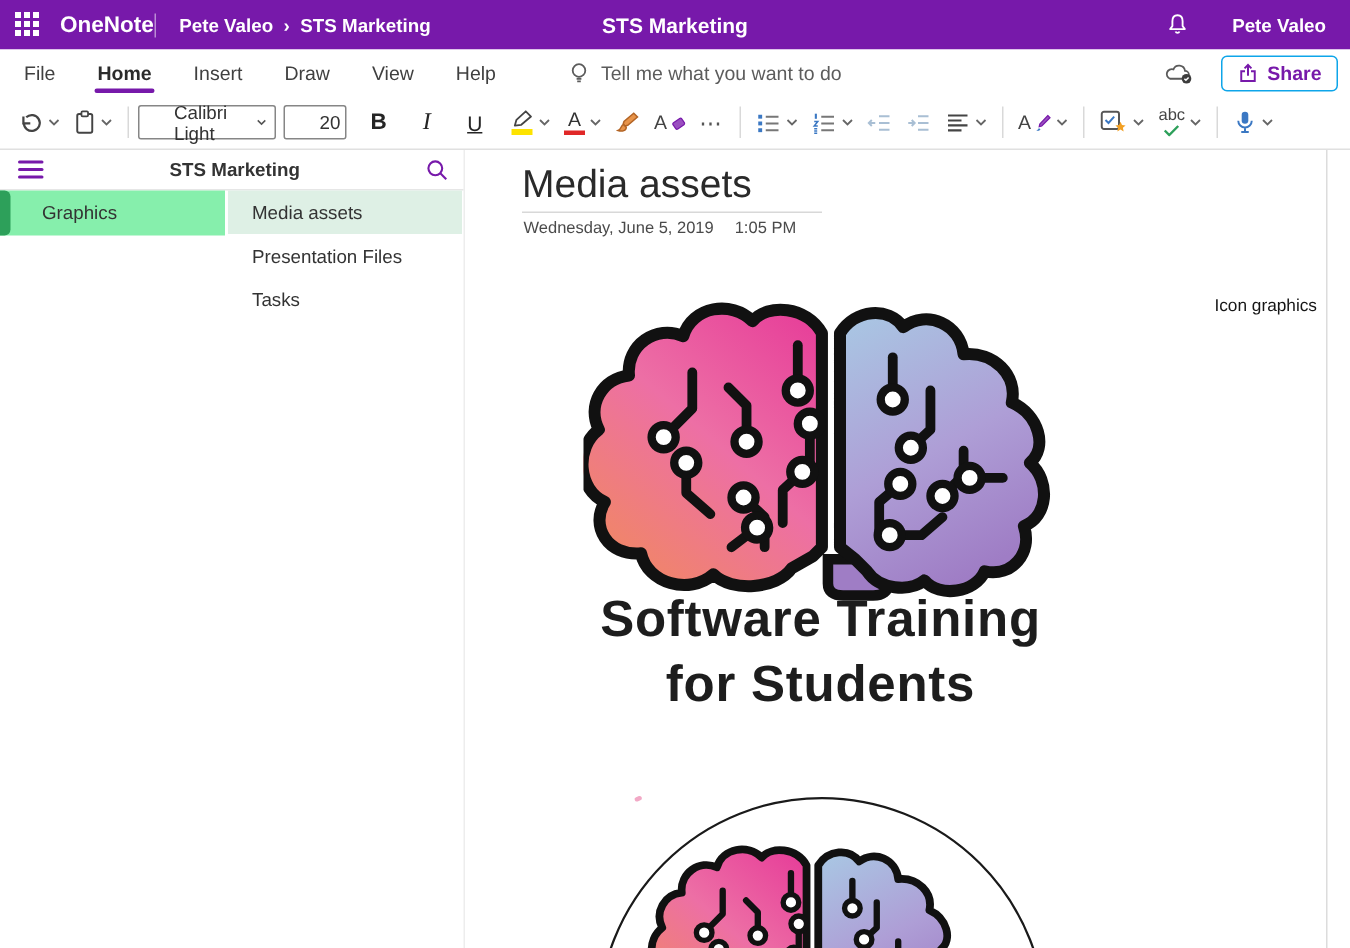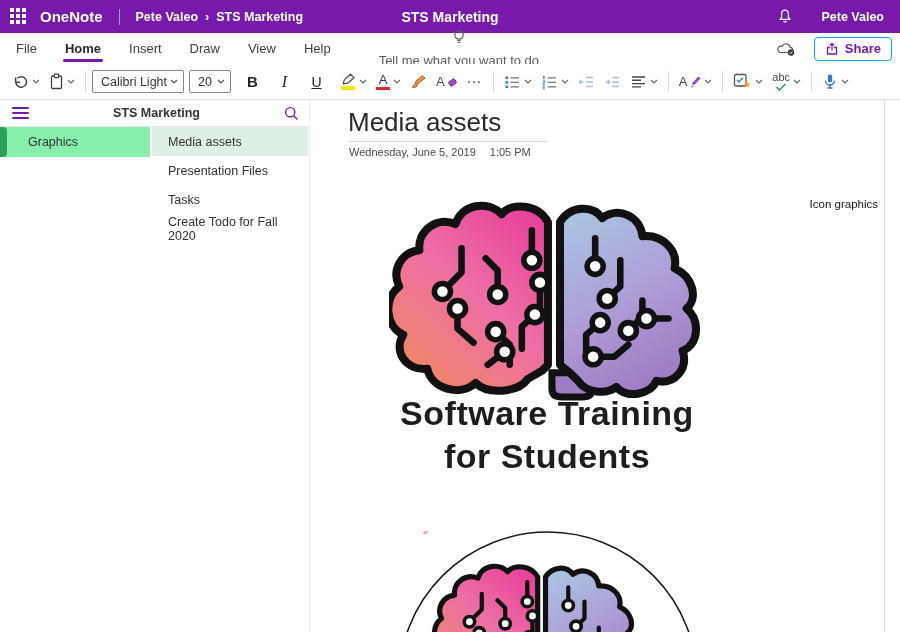--- a/index.html
+++ b/index.html
@@ -9,50 +9,50 @@
     font-family:"Liberation Sans","DejaVu Sans",sans-serif; background:#fff;
   }
   
   .topbar {
     position:absolute; top:0; left:0; right:0; height:33px;
     background:#7719aa; color:#fff; display:flex; align-items:center;
   }
   .waffle { width:17px; height:17px; margin:0 13px 0 10px;
     display:grid; grid-template-columns:repeat(3,4px); grid-template-rows:repeat(3,4px); gap:2px; cursor:pointer;}
   .waffle i { background:#fff; }
-  .app-name { font-size:15px; font-weight:700; margin-right:16px; }
+  .app-name { font-size:15px; font-weight:700; }
   .topbar-div { width:1px; height:16px; background:rgba(255,255,255,.5); margin-right:16px; }
   .breadcrumb { font-size:12.5px; font-weight:600; display:flex; gap:7px; align-items:center;}
   .doc-title { position:absolute; left:50%; transform:translateX(-50%); font-size:14px; font-weight:600; }
   .topbar-right { margin-left:auto; display:flex; align-items:center; gap:28px; padding-right:16px; }
   .user-name { font-size:12.5px; font-weight:600; }
   
   .menubar {
     position:absolute; top:33px; left:0; right:0; height:31px; background:#fff;
     display:flex; align-items:center; font-size:13px; color:#404040; padding-left:2px;
   }
   .menu-item { padding:0 14px; height:31px; line-height:31px; position:relative; cursor:pointer; white-space:nowrap;}
   .menu-item.active { font-weight:700; color:#2b2b2b; }
   .menu-item.active::after { content:""; position:absolute; left:12px; right:12px; bottom:2px; height:3px; background:#7719aa; border-radius:2px;}
   .open-in-app { margin-left:16px; }
-  .tellme { margin-left:34px; color:#5c5c5c; display:flex; align-items:center; gap:8px;flex-direction:column; }
+  .tellme { margin-left:34px; color:#5c5c5c; display:flex; align-items:center; gap:8px; }
   .menubar-right { margin-left:auto; display:flex; align-items:center; gap:16px; padding-right:8px; }
   .share-btn { border:1px solid #0ea5e9; color:#7719aa; background:#fff; border-radius:4px;
     height:24px; padding:0 10px; display:flex; align-items:center; gap:6px; font-size:13px; font-weight:600; cursor:pointer;}
   
   .ribbon {
     position:absolute; top:64px; left:0; right:0; height:36px; background:#fff;
     border-bottom:1px solid #e0e0e0; display:flex; align-items:center; padding-left:8px; gap:1px;
     color:#444;
   }
   .tbtn { height:28px; min-width:25px; padding:0 4px; display:flex; align-items:center; justify-content:center; gap:3px; cursor:pointer; border-radius:2px;}
   .tbtn.disabled { cursor:default; }
   .rib-div { width:1px; height:21px; background:#d9d9d9; margin:0 5px; }
   .combo { border:1px solid #868686; border-radius:2px; height:23px; display:flex; align-items:center;
-    justify-content:space-between; font-size:12.5px; color:#333; padding:0 5px 0 8px; cursor:pointer; background:#fff;}
+    justify-content:space-between; font-size:12.5px; color:#333; padding:0 5px 0 23px; cursor:pointer; background:#fff;}
   .combo.font { width:92px; margin-right:4px; }
   .combo.size { width:42px; }
   .glyph-b { font-weight:700; font-size:15px; color:#252525; }
   .glyph-i { font-family:"Liberation Serif",serif; font-style:italic; font-size:16px; color:#252525; padding:0 3px;}
   .glyph-u { font-size:14px; text-decoration:underline; color:#252525; padding:0 2px;}
   .stack { display:flex; flex-direction:column; align-items:center; line-height:1; }
   .stack .ltr { font-size:12.5px; color:#333; }
   .bar { width:14px; height:3.5px; margin-top:1px; }
   .more-dots { font-size:15px; color:#555; letter-spacing:1px; }
   .abc { font-size:11px; color:#444; line-height:1; }
@@ -337,23 +337,20 @@
     </div>
     <div class="pages">
       <div class="page-item active">
           <span>Media assets</span>
         </div>
       <div class="page-item">
           <span>Presentation Files</span>
         </div>
       <div class="page-item">
           <span>Tasks</span>
-        </div>
-      <div class="page-item">
-          <span>Create Todo for Fall 2020</span>
         </div>
     </div>
   </aside>
 
   <main class="content">
     <div class="content-edge"></div>
     <h1 class="page-title">Media assets</h1>
     <div class="title-rule"></div>
     <div class="page-date">
       <span>Wednesday, June 5, 2019</span>

